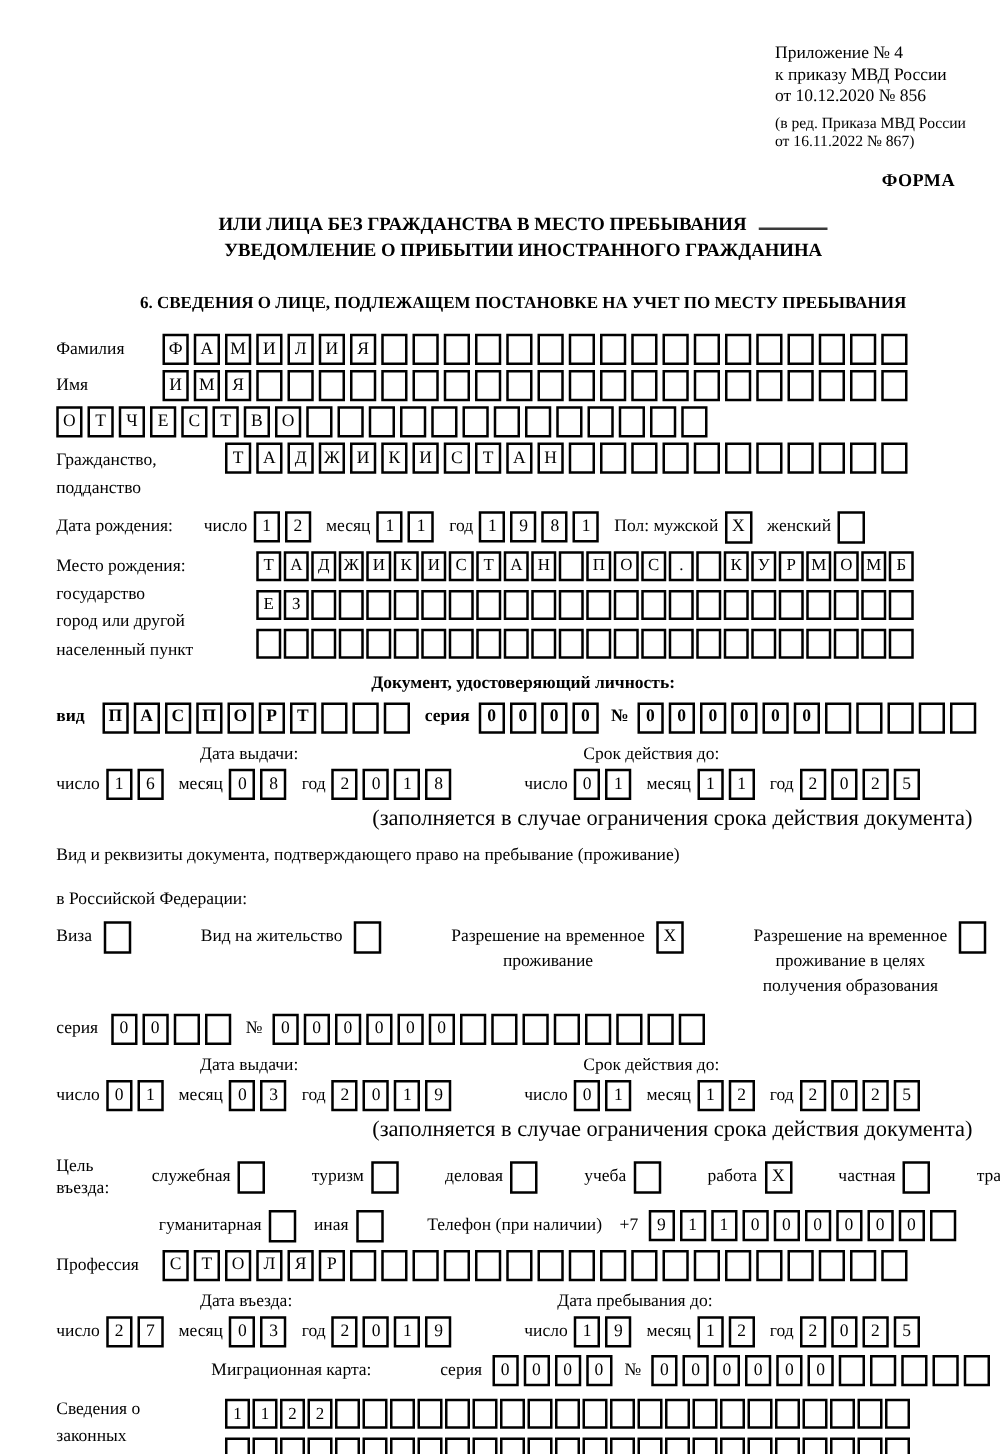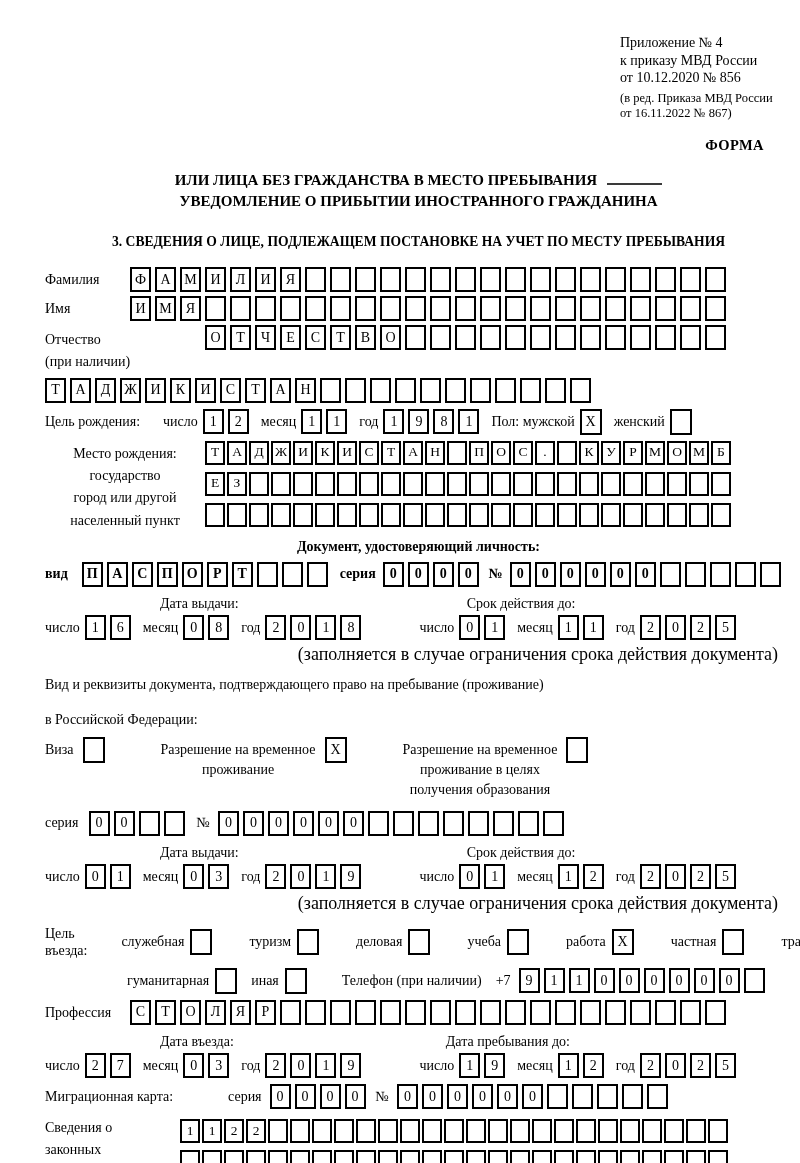--- a/index.html
+++ b/index.html
@@ -82,21 +82,21 @@
       <div>от 16.11.2022 № 867)</div>
     </div>
   </div>
   <div class="forma">ФОРМА</div>
 
   <div class="title">
     <div><span>ИЛИ ЛИЦА БЕЗ ГРАЖДАНСТВА В МЕСТО ПРЕБЫВАНИЯ</span><span class="title-underline"></span></div>
     <div>УВЕДОМЛЕНИЕ О ПРИБЫТИИ ИНОСТРАННОГО ГРАЖДАНИНА</div>
   </div>
 
-  <div class="sec-head">3. СВЕДЕНИЯ О ЛИЦЕ, ПОДЛЕЖАЩЕМ ПОСТАНОВКЕ НА УЧЕТ ПО МЕСТУ ПРЕБЫВАНИЯ</div>
+  <div class="sec-head">6. СВЕДЕНИЯ О ЛИЦЕ, ПОДЛЕЖАЩЕМ ПОСТАНОВКЕ НА УЧЕТ ПО МЕСТУ ПРЕБЫВАНИЯ</div>
 
   <div class="row">
     <span class="lbl w85">Фамилия</span>
     <span class="cells">
         <span class="cell">Ф</span>
         <span class="cell">А</span>
         <span class="cell">М</span>
         <span class="cell">И</span>
         <span class="cell">Л</span>
         <span class="cell">И</span>
@@ -145,24 +145,20 @@
         <span class="cell"></span>
         <span class="cell"></span>
         <span class="cell"></span>
         <span class="cell"></span>
         <span class="cell"></span>
         <span class="cell"></span>
       </span>
   </div>
 
   <div class="row">
-    <span class="lbl w160 lbl2">
-      <div>Отчество</div>
-      <div>(при наличии)</div>
-    </span>
     <span class="cells">
         <span class="cell">О</span>
         <span class="cell">Т</span>
         <span class="cell">Ч</span>
         <span class="cell">Е</span>
         <span class="cell">С</span>
         <span class="cell">Т</span>
         <span class="cell">В</span>
         <span class="cell">О</span>
         <span class="cell"></span>
@@ -175,20 +171,24 @@
         <span class="cell"></span>
         <span class="cell"></span>
         <span class="cell"></span>
         <span class="cell"></span>
         <span class="cell"></span>
         <span class="cell"></span>
       </span>
   </div>
 
   <div class="row">
+    <span class="lbl w135 lbl2">
+      <div>Гражданство,</div>
+      <div>подданство</div>
+    </span>
     <span class="cells">
         <span class="cell">Т</span>
         <span class="cell">А</span>
         <span class="cell">Д</span>
         <span class="cell">Ж</span>
         <span class="cell">И</span>
         <span class="cell">К</span>
         <span class="cell">И</span>
         <span class="cell">С</span>
         <span class="cell">Т</span>
@@ -202,21 +202,21 @@
         <span class="cell"></span>
         <span class="cell"></span>
         <span class="cell"></span>
         <span class="cell"></span>
         <span class="cell"></span>
         <span class="cell"></span>
       </span>
   </div>
 
   <div class="row mt6" style="align-items:center;">
-    <span class="lbl" style="width:118px;padding-top:0;">Цель рождения:</span>
+    <span class="lbl" style="width:118px;padding-top:0;">Дата рождения:</span>
     <span class="dg">
       <span class="dlbl first">число</span>
       <span class="cells">
           <span class="cell">1</span>
           <span class="cell">2</span>
         </span>
       <span class="dlbl">месяц</span>
       <span class="cells">
           <span class="cell">1</span>
           <span class="cell">1</span>
@@ -229,21 +229,21 @@
           <span class="cell">1</span>
         </span>
     </span>
     <span class="dlbl">Пол: мужской</span>
     <span class="checkbox">X</span>
     <span class="dlbl">женский</span>
     <span class="checkbox"></span>
   </div>
 
   <div class="row mt6">
-    <span class="lbl w160 lbl2" style="padding-top:2px;text-align:center;">
+    <span class="lbl w160 lbl2" style="padding-top:2px;">
       <div>Место рождения:</div>
       <div>государство</div>
       <div>город или другой</div>
       <div>населенный пункт</div>
     </span>
     <span class="stack">
       <span class="cells cells-sm">
           <span class="cell">Т</span>
           <span class="cell">А</span>
           <span class="cell">Д</span>
@@ -411,20 +411,24 @@
 
   <div class="intro">Вид и реквизиты документа, подтверждающего право на пребывание (проживание)</div>
   <div>в Российской Федерации:</div>
 
   <div class="opts">
     <span class="opt">
       <span class="opt-label">Виза</span>
       <span class="checkbox"></span>
     </span>
     <span class="opt">
+      <span class="opt-label">Вид на жительство</span>
+      <span class="checkbox"></span>
+    </span>
+    <span class="opt">
       <span class="opt-label">
         <div>Разрешение на временное</div>
         <div>проживание</div>
       </span>
       <span class="checkbox">X</span>
     </span>
     <span class="opt" style="margin-right:0;">
       <span class="opt-label">
         <div>Разрешение на временное</div>
         <div>проживание в целях</div>
@@ -632,21 +636,21 @@
       <span class="dlbl">год</span>
       <span class="cells">
           <span class="cell">2</span>
           <span class="cell">0</span>
           <span class="cell">2</span>
           <span class="cell">5</span>
         </span>
     </span>
   </div>
 
-  <div class="row mt6" style="align-items:center;">
+  <div class="row mt6" style="align-items:center;justify-content:flex-end;">
     <span>Миграционная карта:</span>
     <span class="mig-series" style="margin-right:8px;">серия</span>
     <span class="cells">
         <span class="cell">0</span>
         <span class="cell">0</span>
         <span class="cell">0</span>
         <span class="cell">0</span>
       </span>
     <span style="margin:0 8px 0 10px;">№</span>
     <span class="cells">

